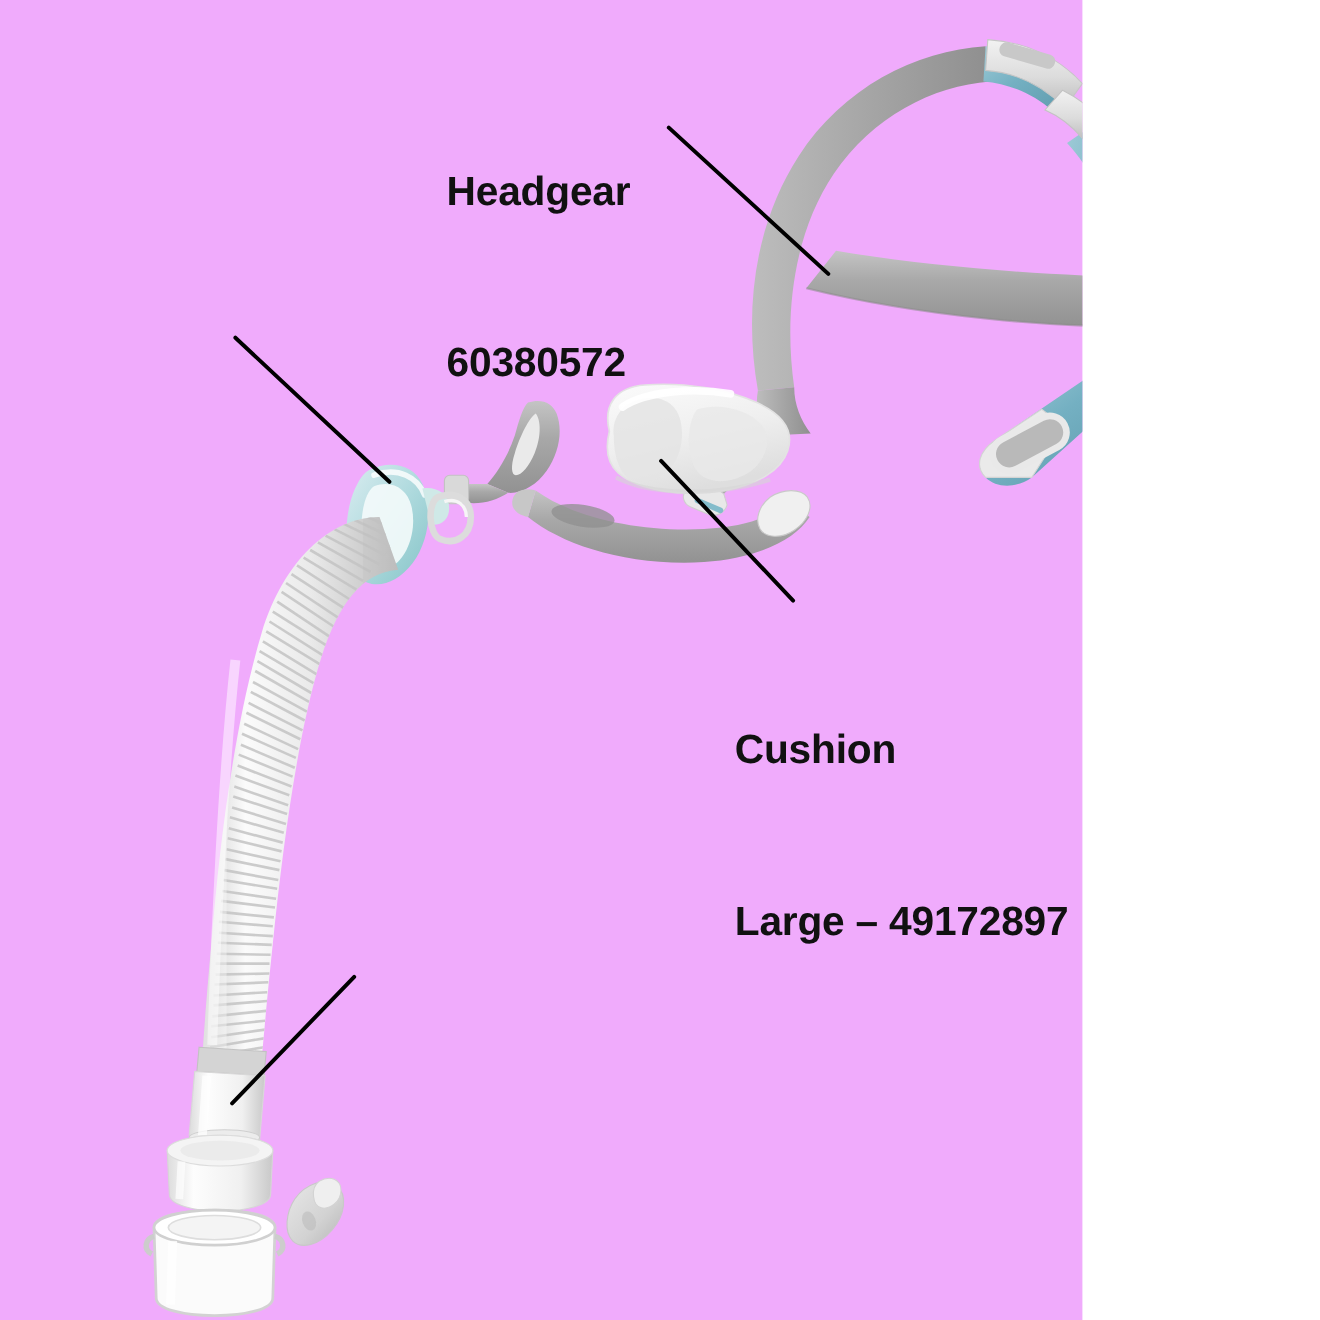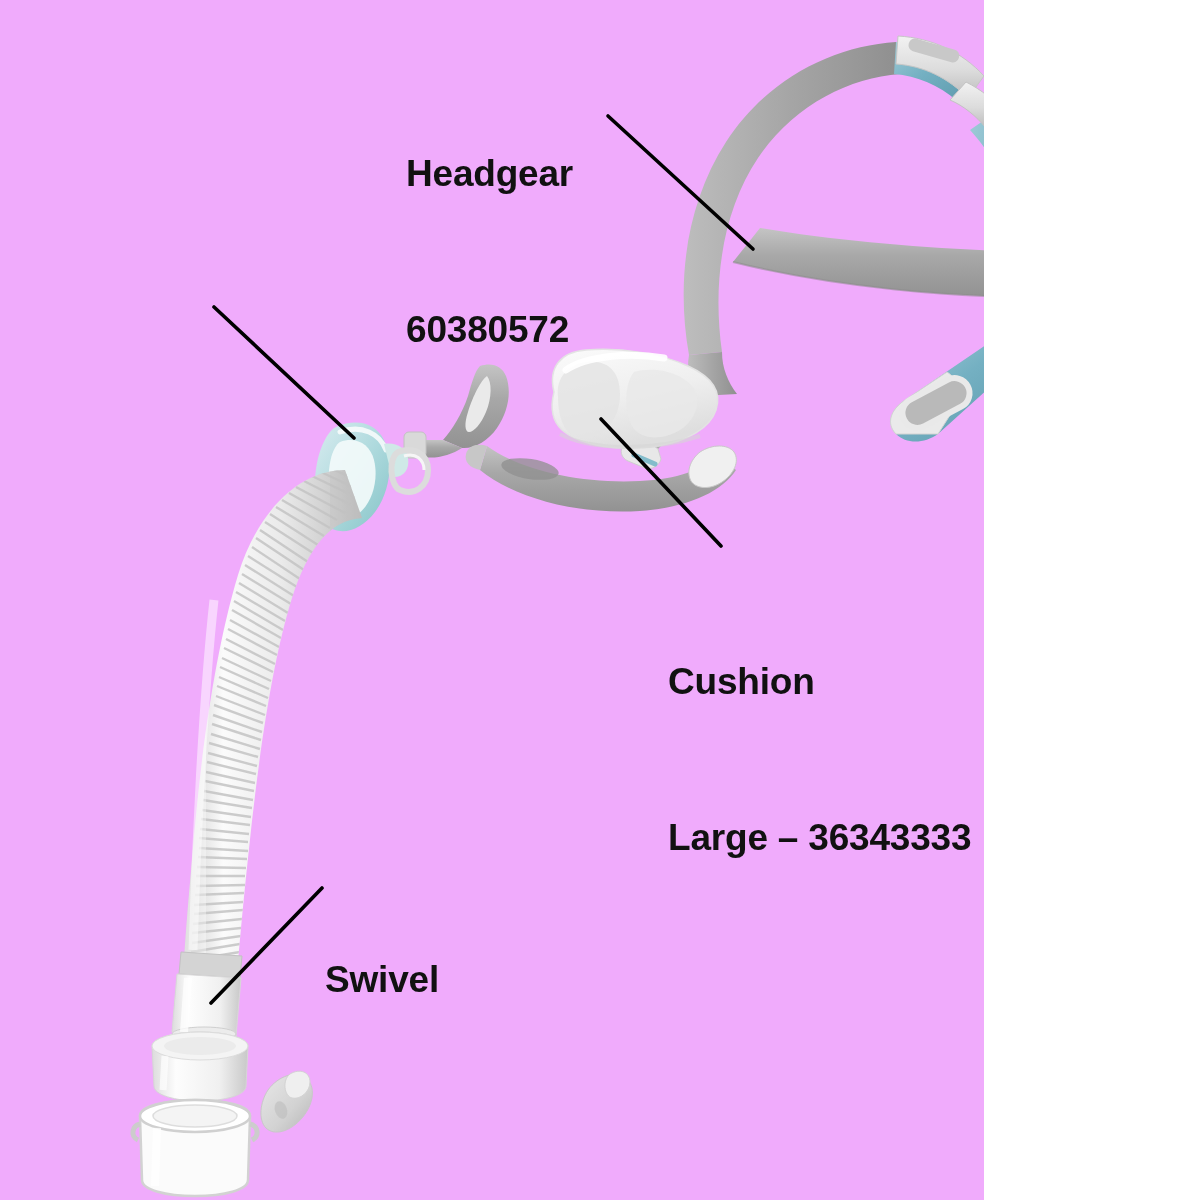--- a/index.html
+++ b/index.html
@@ -356,20 +356,19 @@
   <div class="label" id="label-headgear">
     <span class="ln">Headgear</span>
     <span class="ln">60380572</span>
   </div>
 
   <div class="label" id="label-frame">
   </div>
 
   <div class="label" id="label-cushion">
     <span class="ln">Cushion</span>
-    <span class="ln">Large – 36343333</span>
+    <span class="ln">Large – 49172897</span>
   </div>
 
   <div class="label" id="label-swivel">
-    <span class="ln">Swivel</span>
   </div>
 
 </div>
 
 </body></html>

